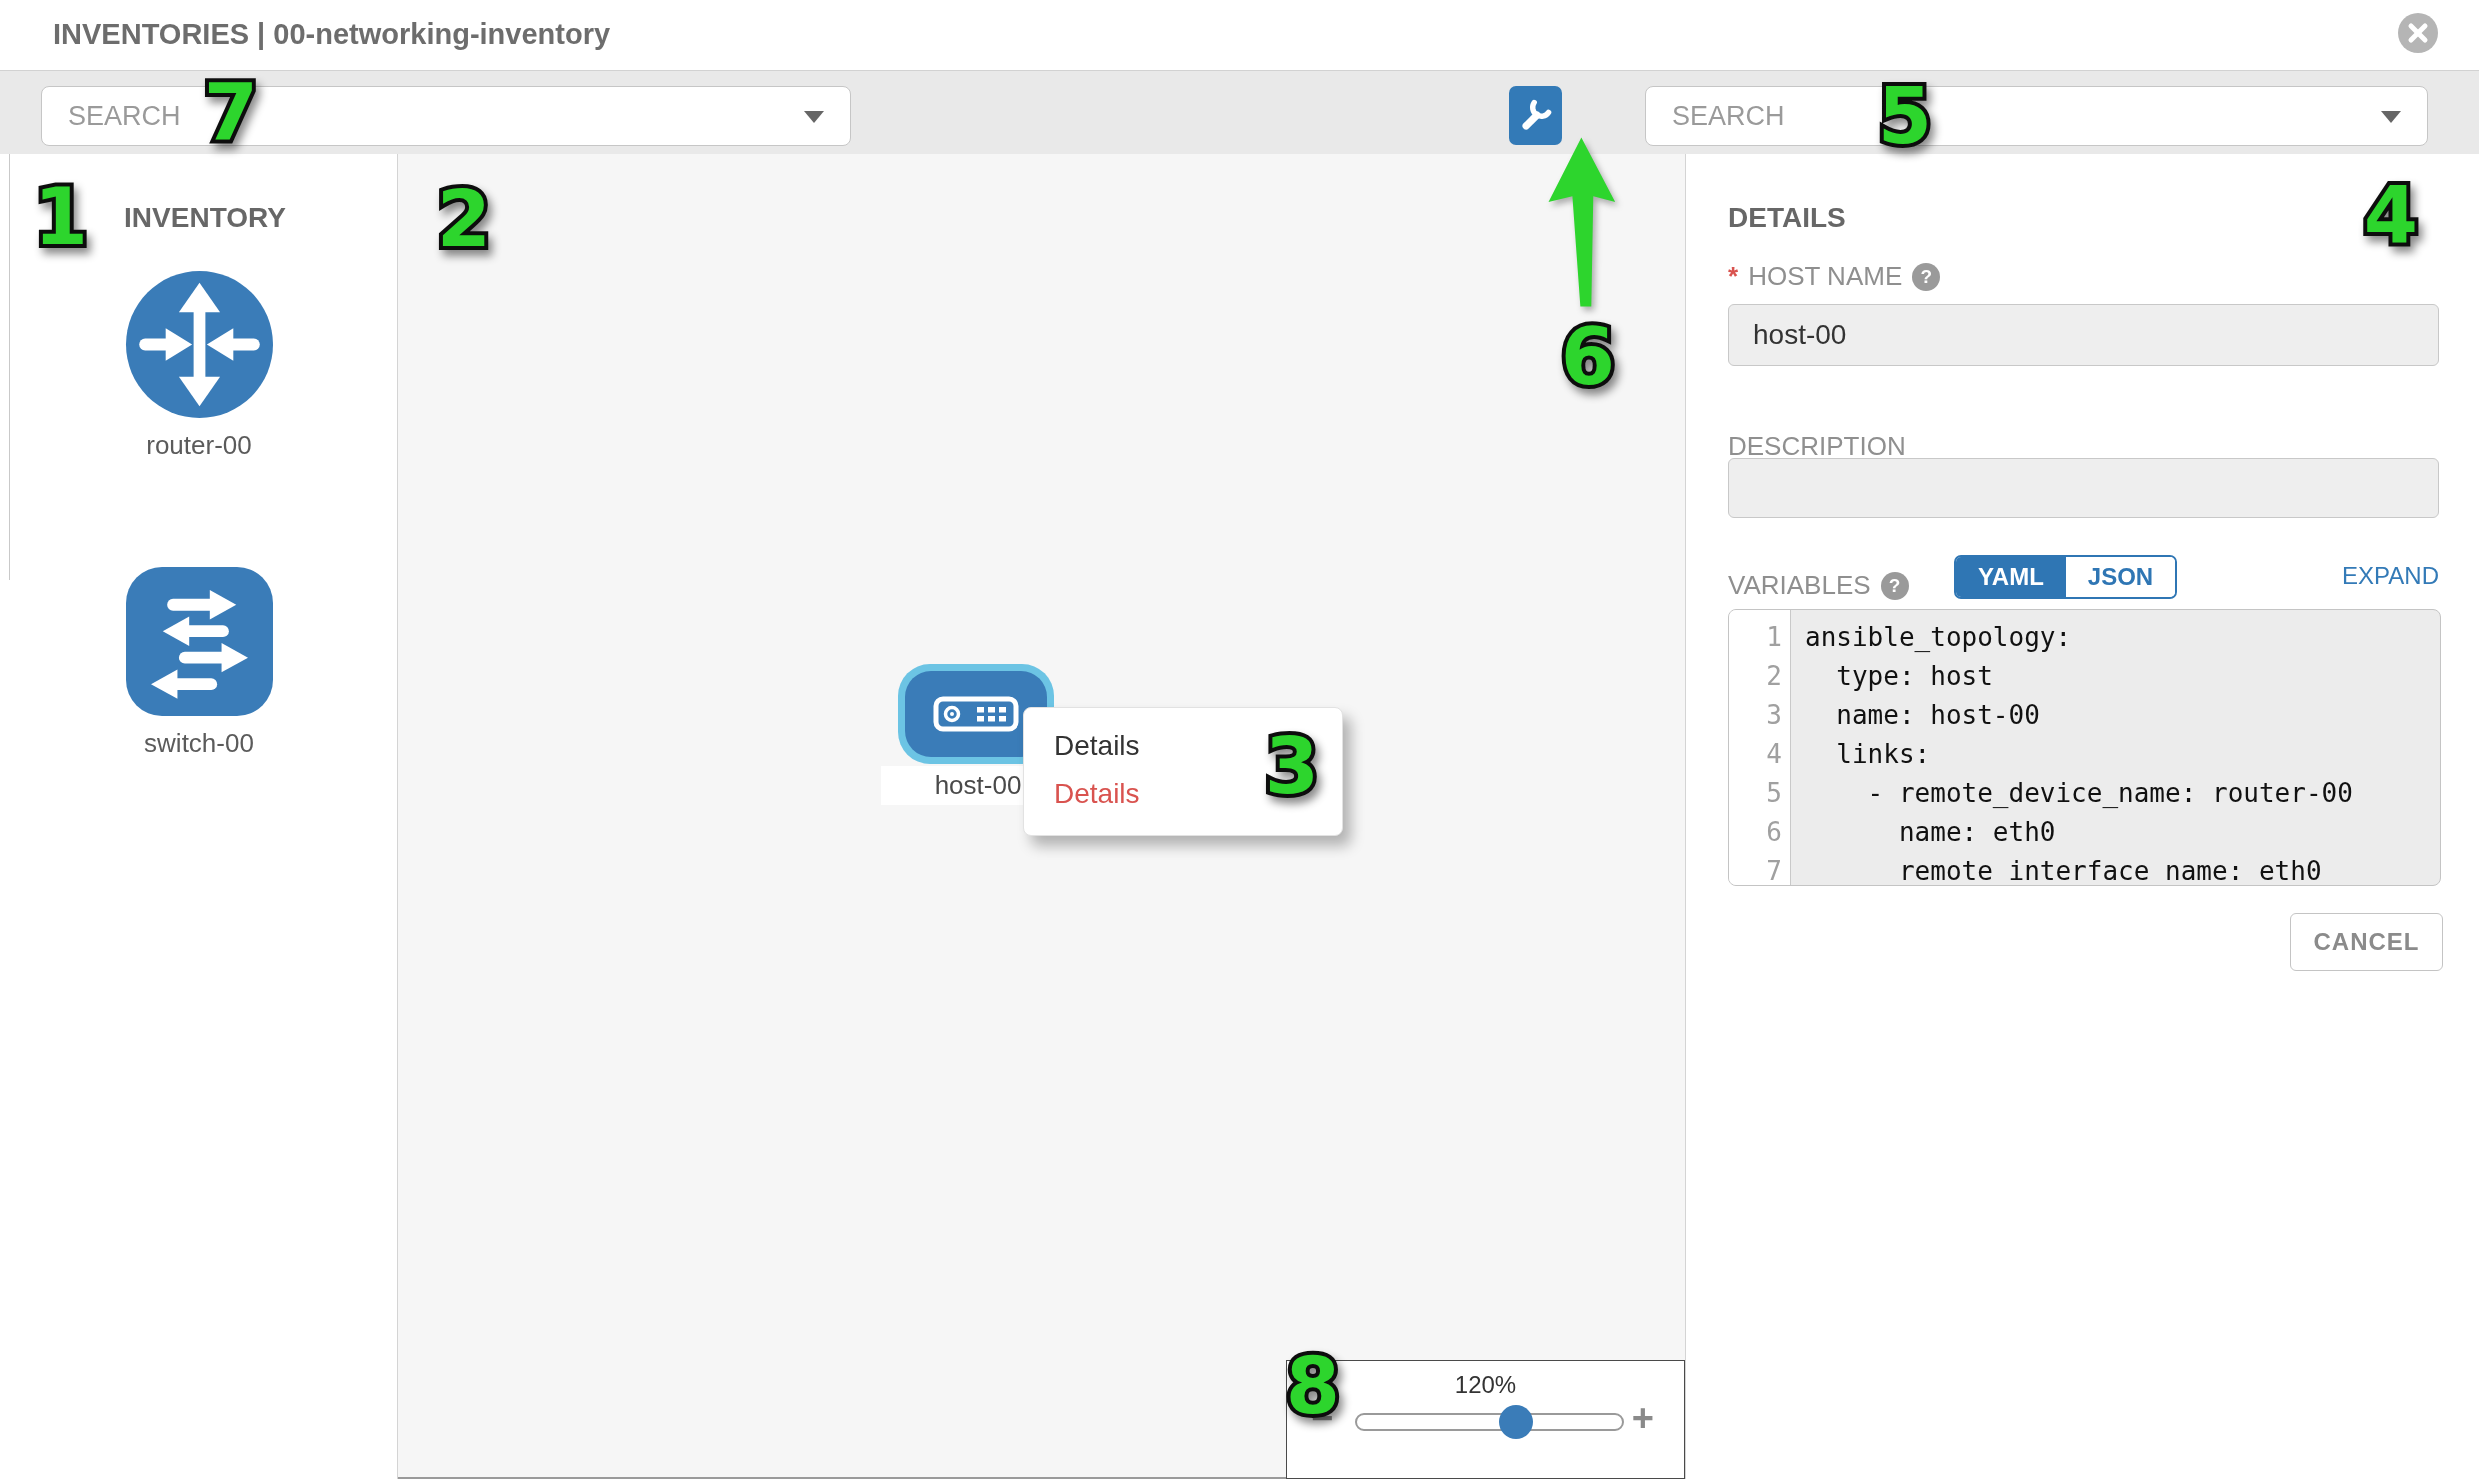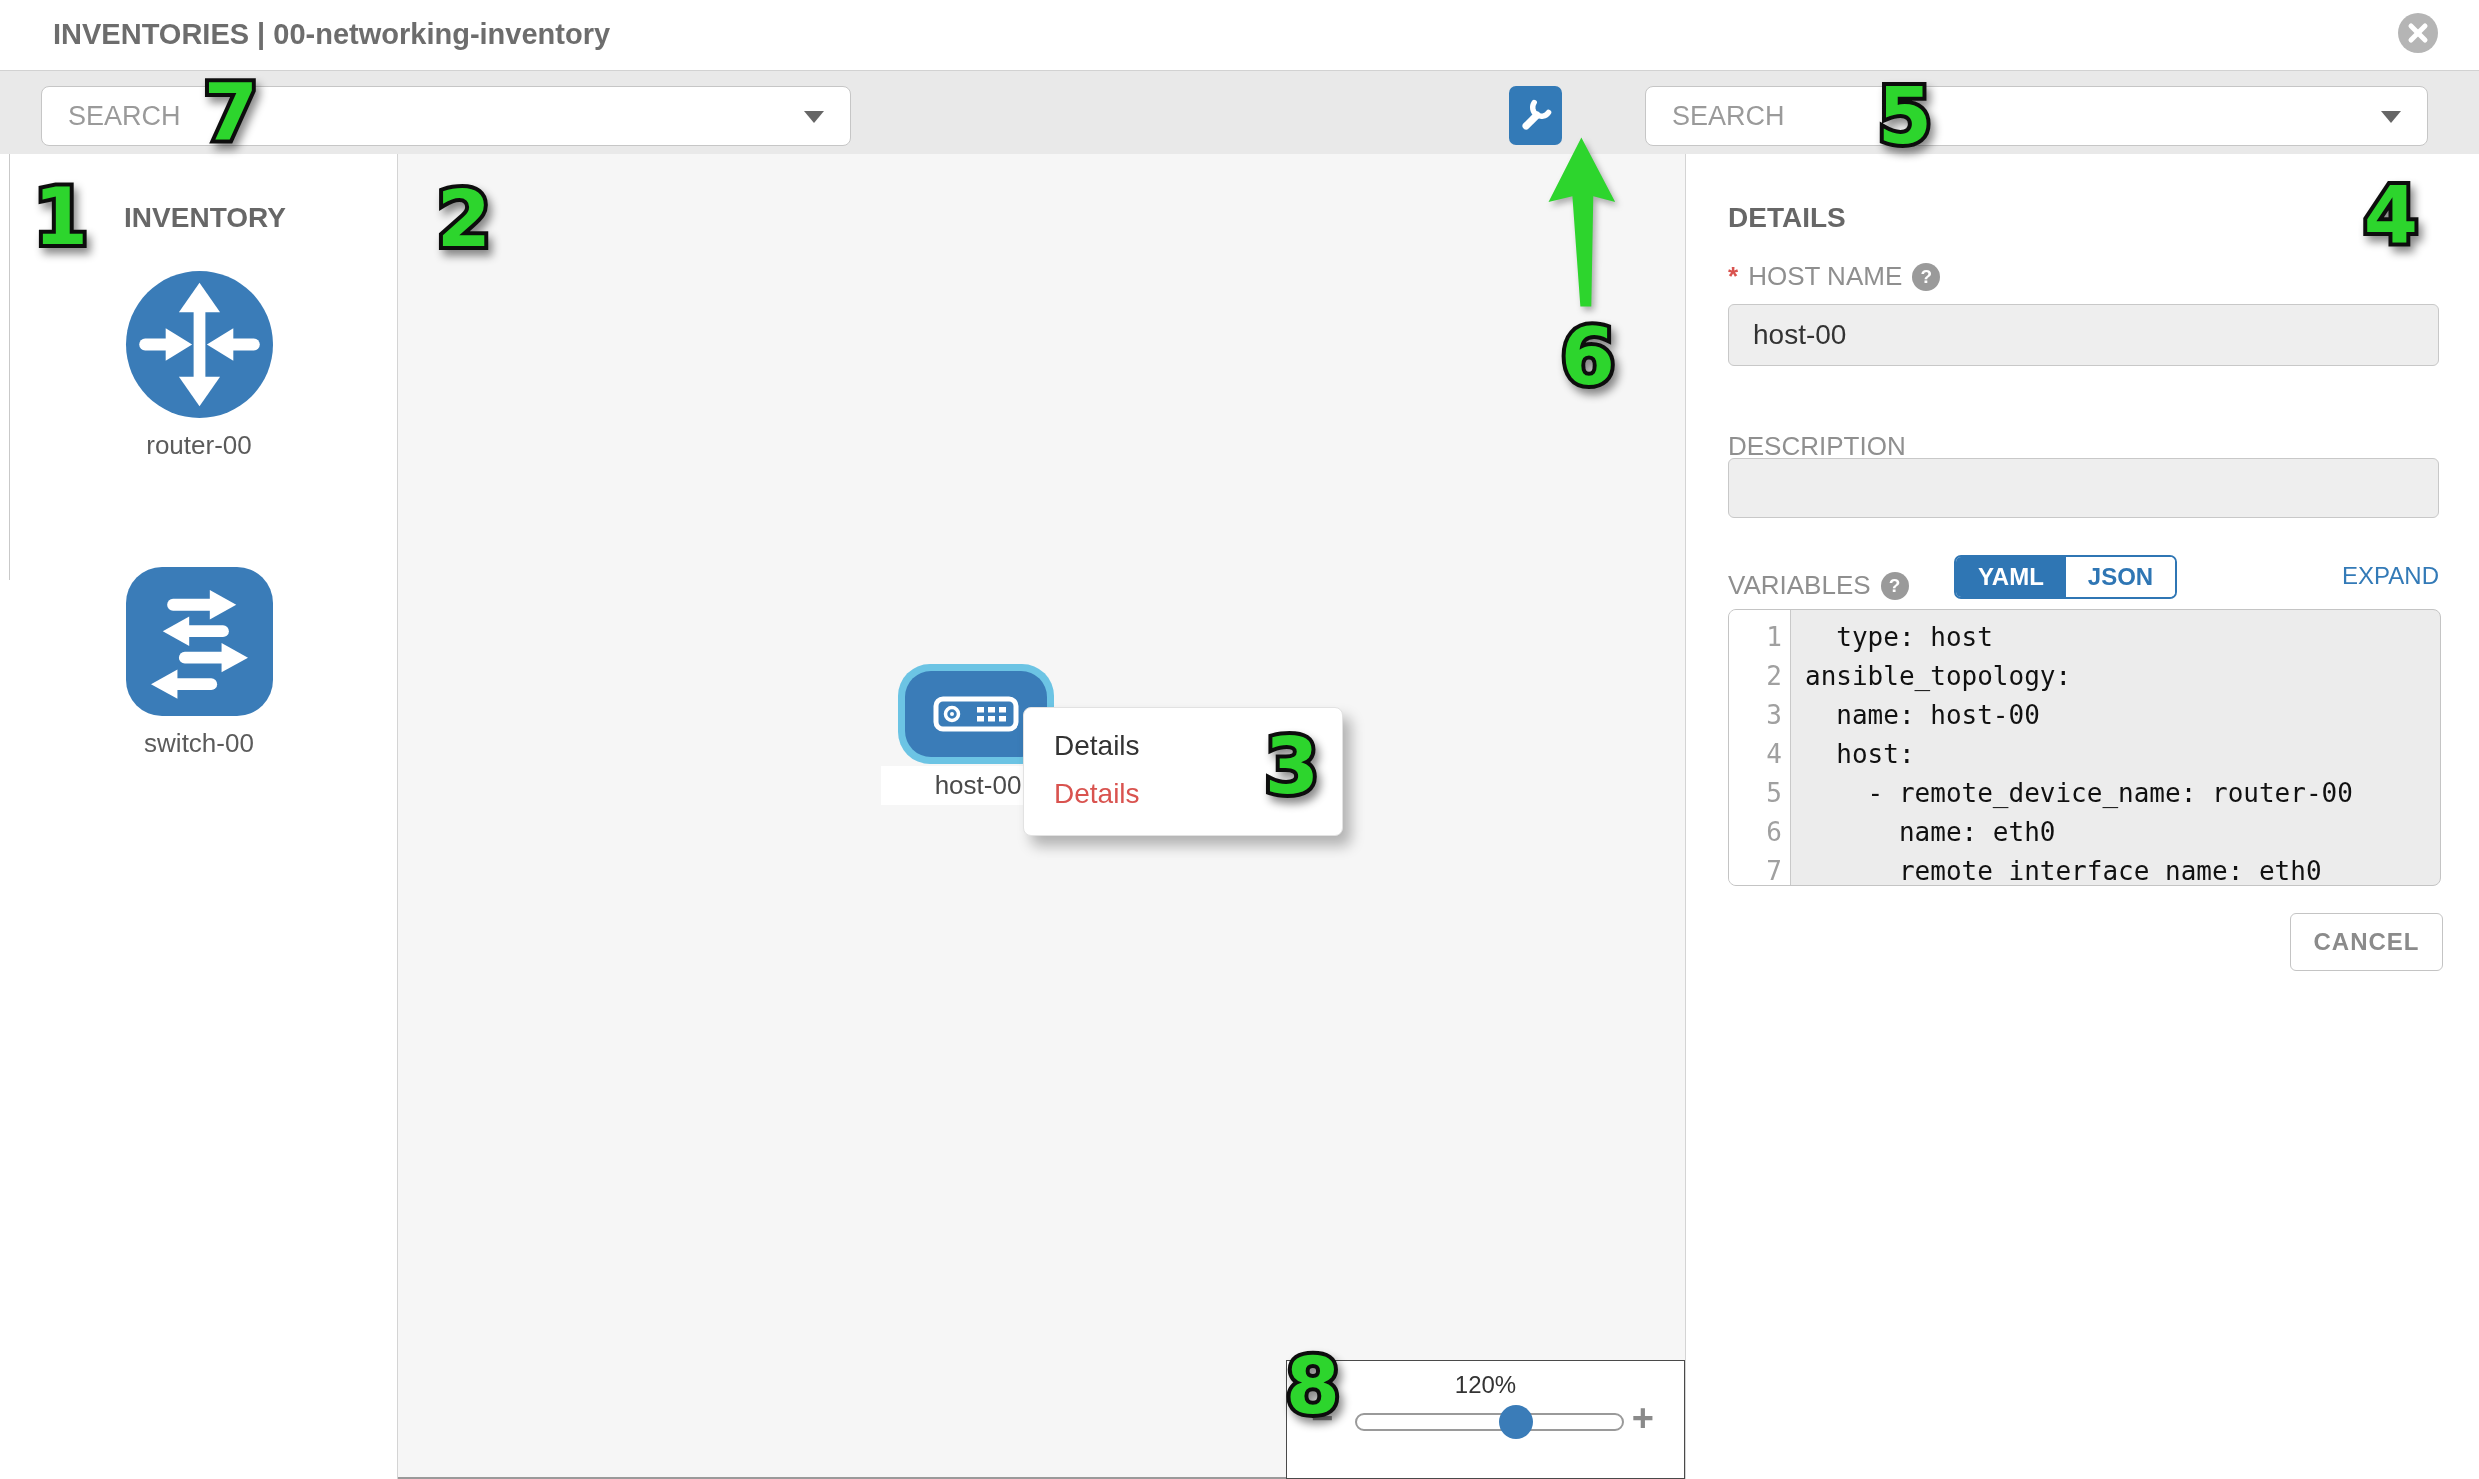--- a/index.html
+++ b/index.html
@@ -254,24 +254,24 @@
         <div class="gutter">
           <div>1</div>
           <div>2</div>
           <div>3</div>
           <div>4</div>
           <div>5</div>
           <div>6</div>
           <div>7</div>
         </div>
         <div class="code">
+          <div>ansible_topology:</div>
           <div>  type: host</div>
-          <div>ansible_topology:</div>
           <div>  name: host-00</div>
-          <div>  host:</div>
+          <div>  links:</div>
           <div>    - remote_device_name: router-00</div>
           <div>      name: eth0</div>
           <div>      remote_interface_name: eth0</div>
         </div>
       </div>
 
       <div class="cancel-btn">CANCEL</div>
     </div>
   </div>
 

